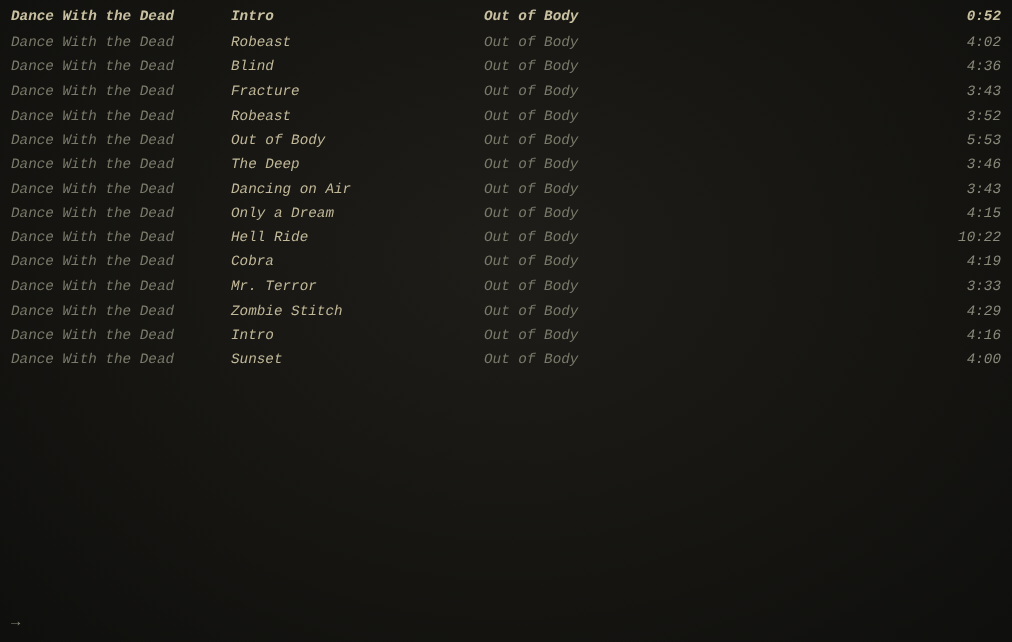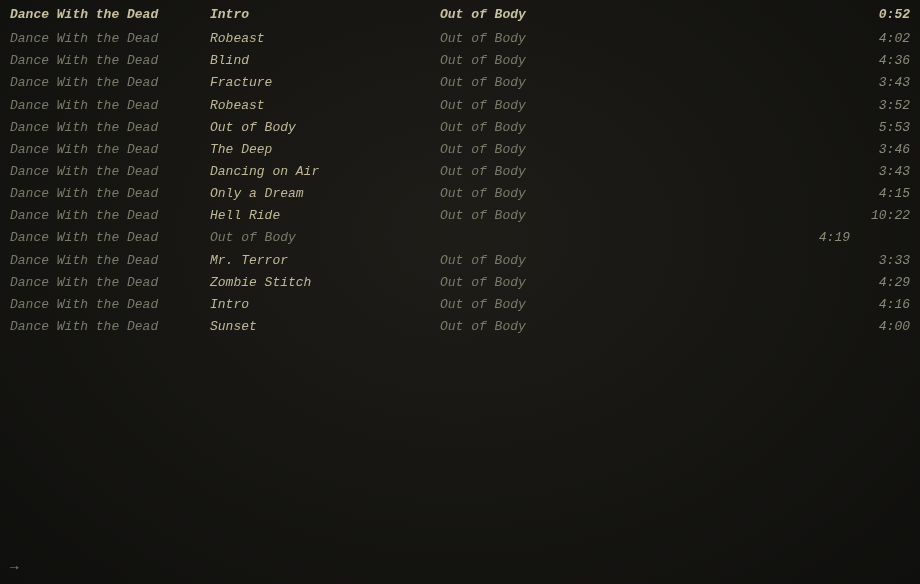--- a/index.html
+++ b/index.html
@@ -136,20 +136,21 @@
     </div>
     <div class="track-row">
       <span class="col-artist">Dance With the Dead</span>
       <span class="col-title">Hell Ride</span>
       <span class="col-album">Out of Body</span>
       <span class="col-spacer"></span>
       <span class="col-duration">10:22</span>
     </div>
     <div class="track-row">
       <span class="col-artist">Dance With the Dead</span>
+      <span class="col-title">Cobra</span>
       <span class="col-album">Out of Body</span>
       <span class="col-spacer"></span>
       <span class="col-duration">4:19</span>
     </div>
     <div class="track-row">
       <span class="col-artist">Dance With the Dead</span>
       <span class="col-title">Mr. Terror</span>
       <span class="col-album">Out of Body</span>
       <span class="col-spacer"></span>
       <span class="col-duration">3:33</span>

